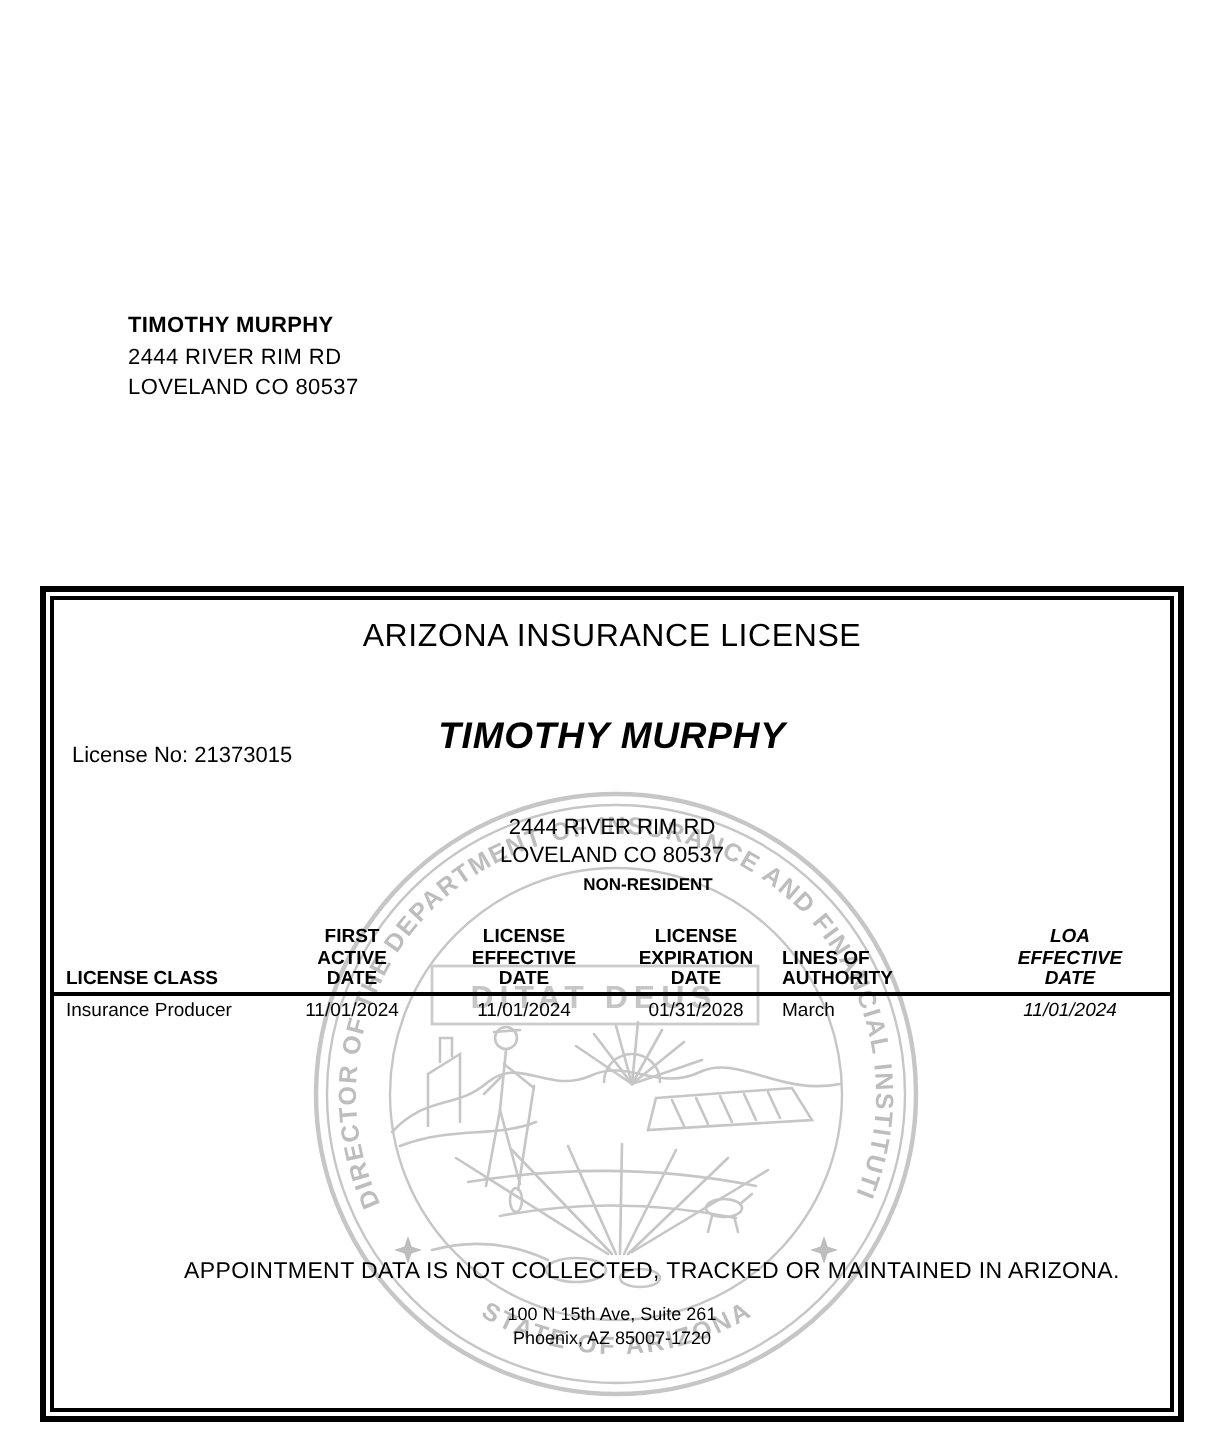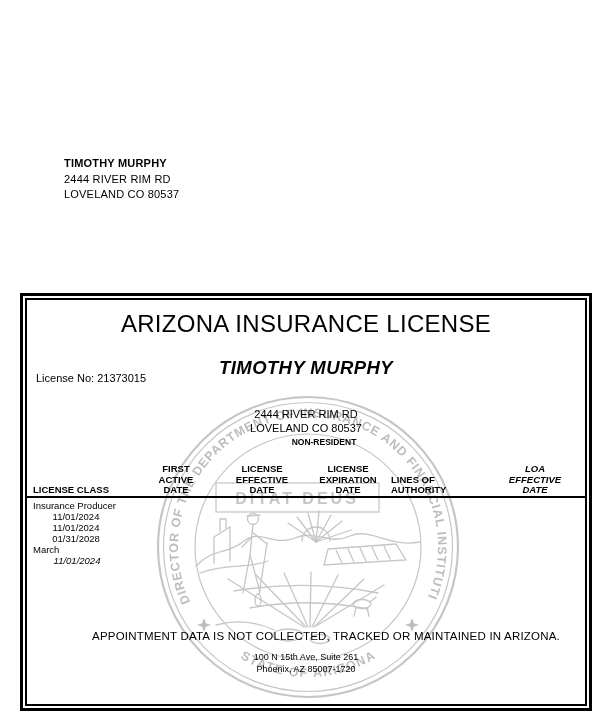--- a/index.html
+++ b/index.html
@@ -51,21 +51,21 @@
   .seal-motto {
     font-family: "Liberation Sans", sans-serif;
     font-size: 16px; font-weight: bold; letter-spacing: 3px;
     fill: #c6c6c6;
   }
 
   .cert-content { position: absolute; inset: 0; z-index: 1; }
 
   .cert-title {
     position: absolute; left: 0; right: 0; top: 10px;
-    text-align: center; font-size: 24px; letter-spacing: 0.3px;
+    text-align: center; font-size: 16px; letter-spacing: 0.3px;
   }
   .license-no {
     position: absolute; left: 9px; top: 39px;
     font-size: 11px;
     margin-top: 33px;
   }
   .holder-name {
     position: absolute; left: 0; right: 0; top: 57px;
     text-align: center; font-size: 18.5px;
     font-weight: bold; font-style: italic; letter-spacing: 0.4px;
@@ -80,21 +80,21 @@
   .thead-row {
     display: flex; align-items: flex-end;
     padding: 0 6px;
     border-bottom: 2.5px solid #000;
     min-height: 32px;
   }
   .th {
     font-size: 9.5px; line-height: 10.5px; font-weight: bold;
     white-space: pre-line;
   }
-  .tbody-row { display: flex; padding: 2px 6px 0 6px; flex-direction: column; }
+  .tbody-row { display: flex; padding: 2px 6px 0 6px; }
   .td { font-size: 9.5px; line-height: 11px; }
   .c1 { width: 100px; text-align: left; }
   .c2 { width: 86px;  text-align: center; }
   .c3 { width: 86px;  text-align: center; }
   .c4 { width: 86px;  text-align: center; }
   .c5 { width: 100px; text-align: left; }
   .c6 { width: 88px;  text-align: center; font-style: italic; }
 
   .appointment-note {
     position: absolute; left: 0; right: 0; top: 330px;

